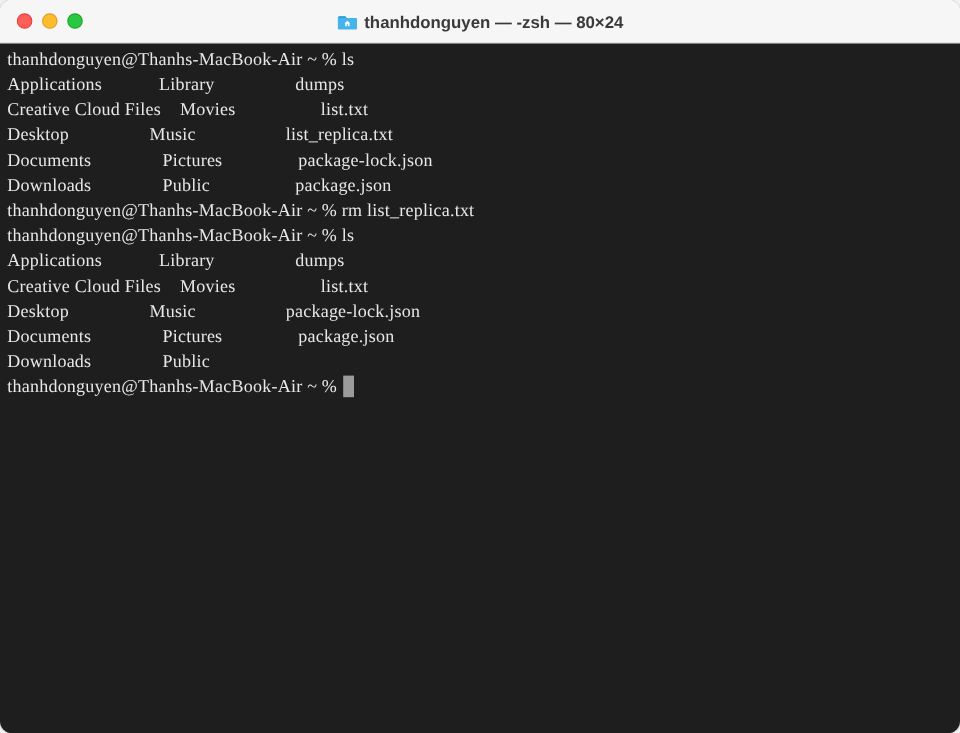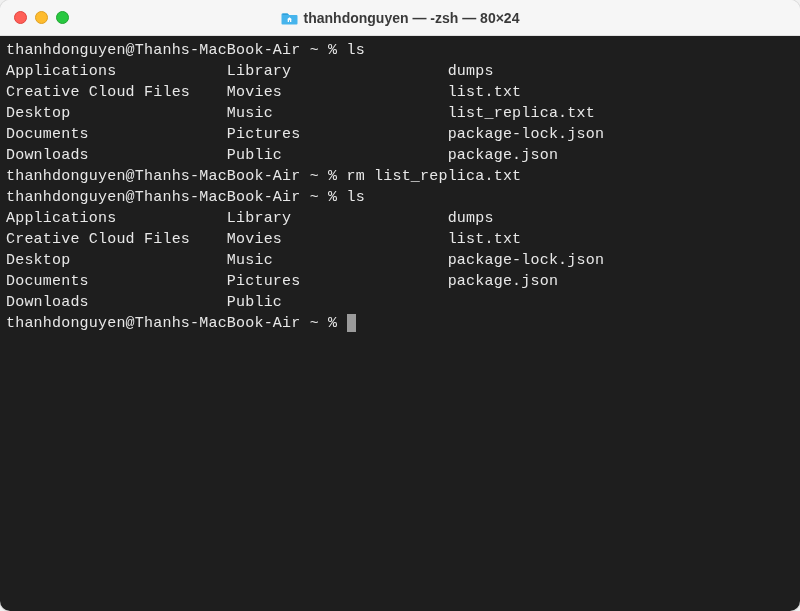--- a/index.html
+++ b/index.html
@@ -62,21 +62,21 @@
     }
     .terminal {
       flex: 1;
       background: #1e1e1e;
       color: #e8e8e8;
       font-size: 15px;
       line-height: 1.4;
       padding: 4px 6px;
       overflow: hidden;
       white-space: pre;
-      font-family: Liberation Mono, monospace;
+      font-family: Liberation Serif, serif;
       letter-spacing: 0.2px;
     }
     .row { white-space: pre; }
     .cursor {
       display: inline-block;
       width: 9px;
       height: 18px;
       background: #9b9b9b;
       vertical-align: text-bottom;
       margin-left: 1px;

